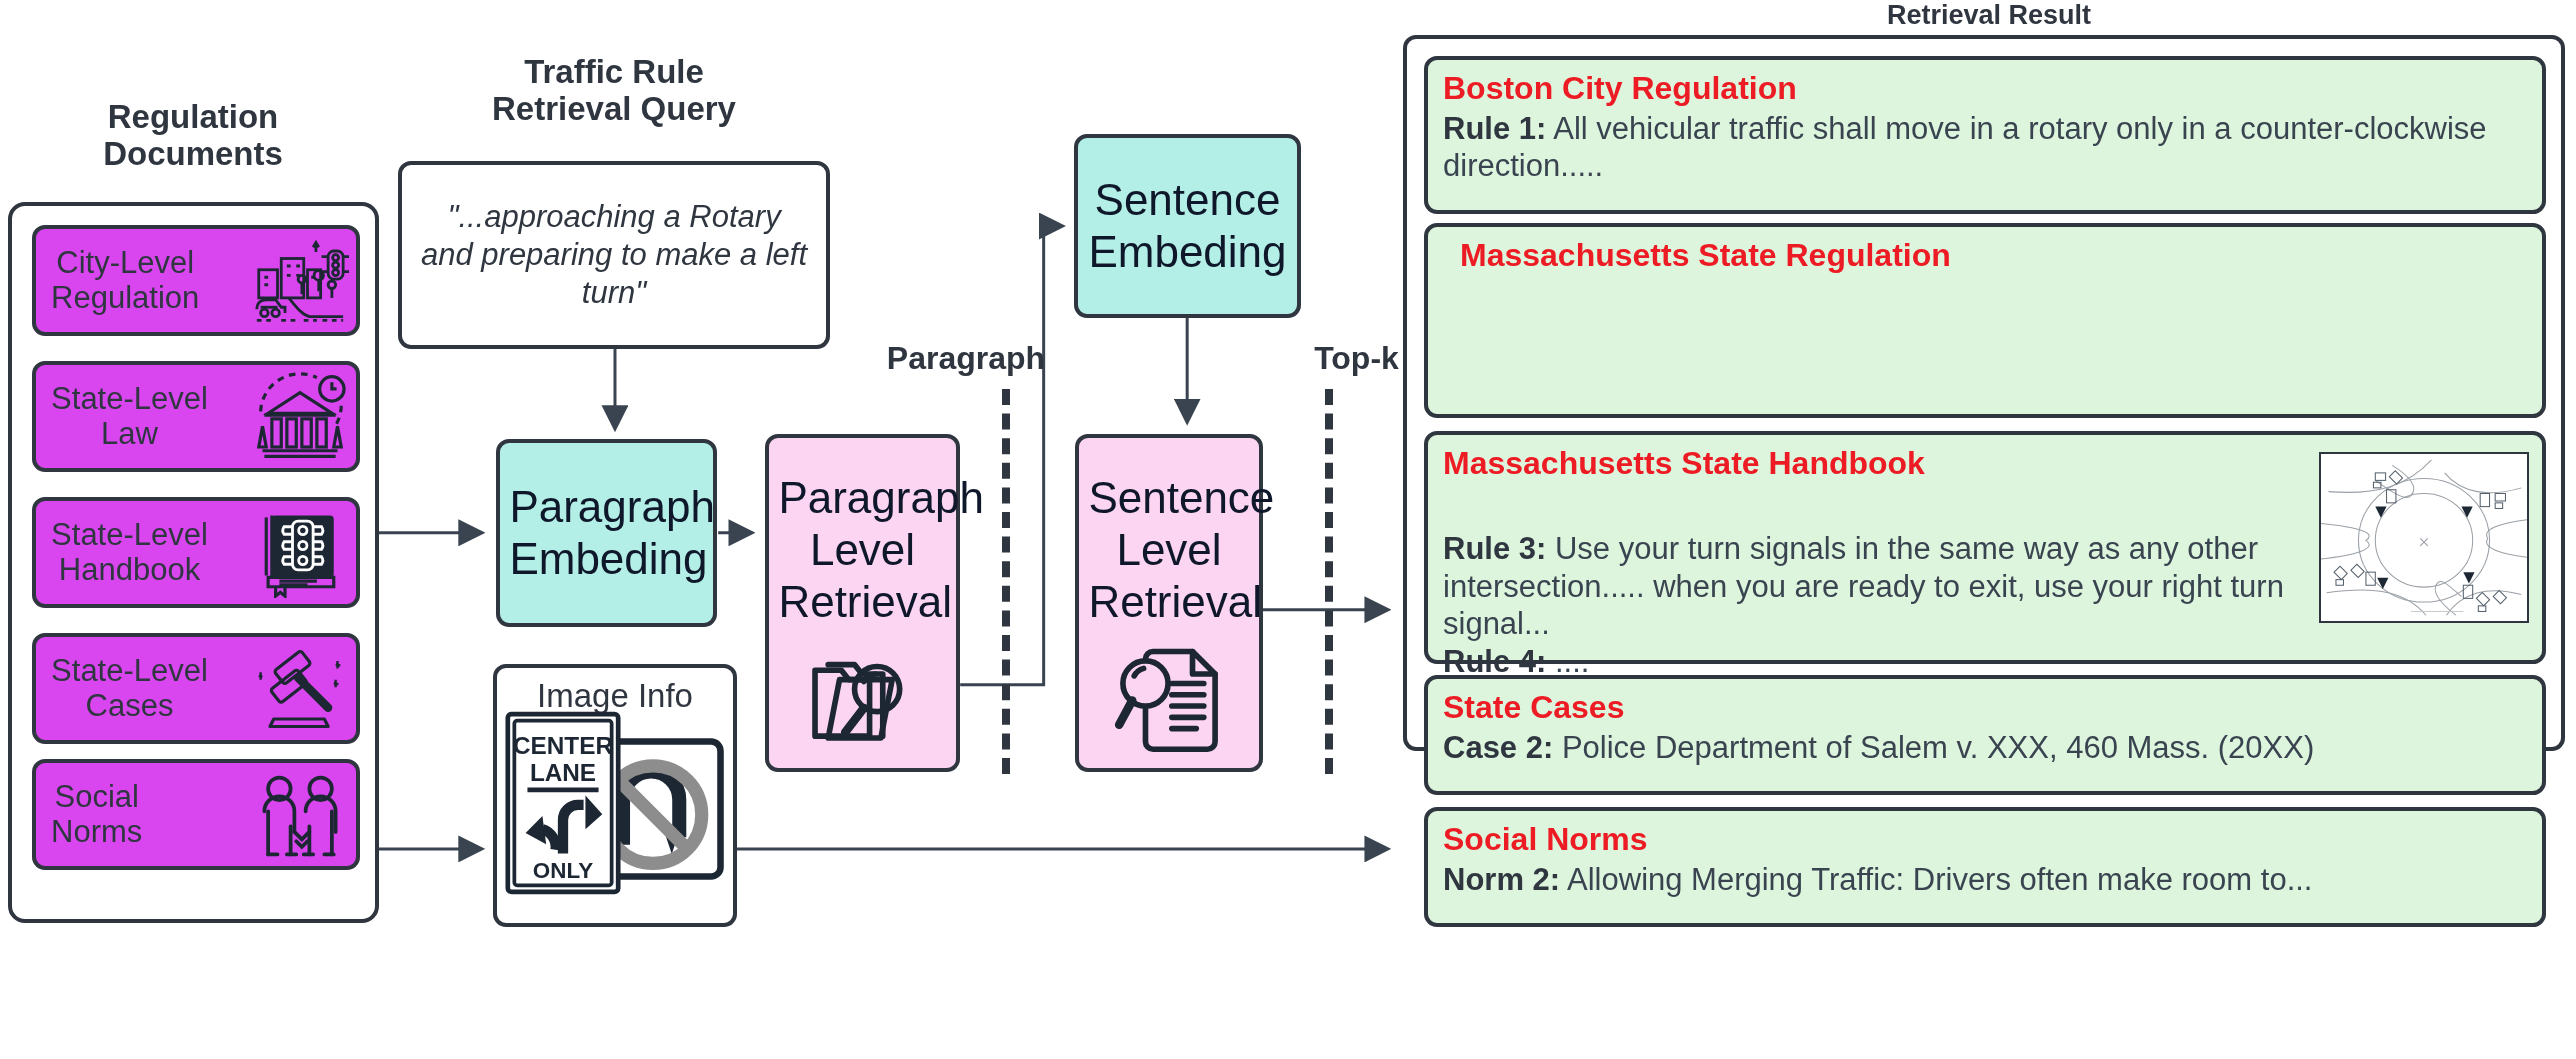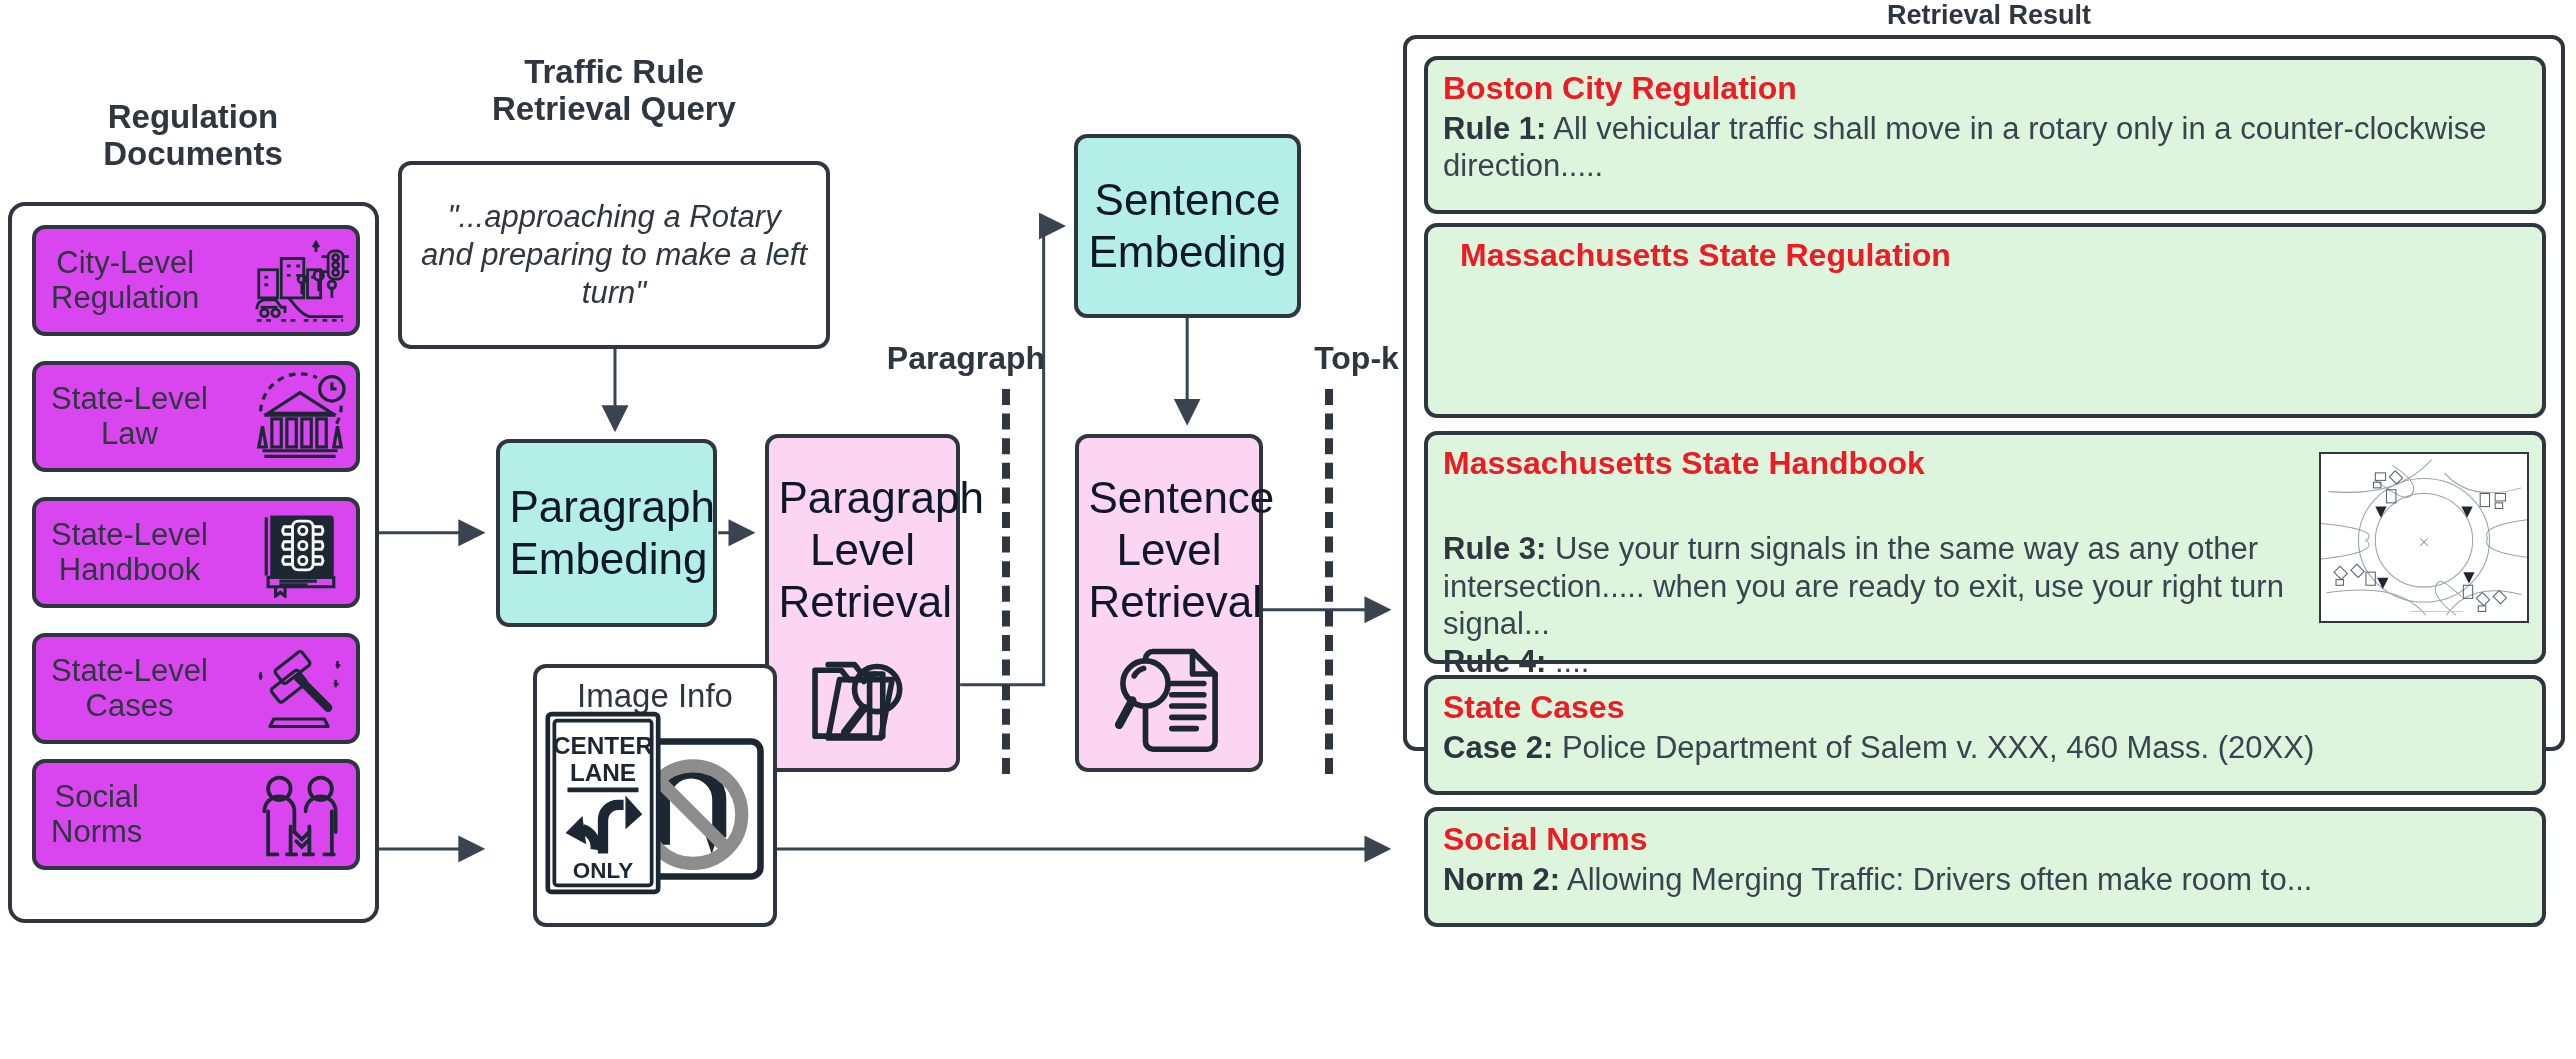--- a/index.html
+++ b/index.html
@@ -32,21 +32,21 @@
             font-size:44px;line-height:1.18;text-align:center;white-space:pre-line;color:#0f172a;}
   .pnode.withicon .ptext{top:34%;}
   .pnode .picon{position:absolute;left:50%;transform:translateX(-50%);bottom:13px;width:111px;height:113px;}
 
   #n-para-emb{left:496px;top:439px;width:221px;height:188px;}
   #n-sent-emb{left:1074px;top:134px;width:227px;height:184px;}
   #n-para-ret{left:765px;top:434px;width:195px;height:338px;}
   #n-sent-ret{left:1075px;top:434px;width:188px;height:338px;}
 
   
-  #img-info{left:493px;top:664px;width:244px;height:263px;margin-left:40px;}
+  #img-info{left:493px;top:664px;width:244px;height:263px;}
   #img-info .ititle{position:absolute;left:0;right:0;top:9.4px;text-align:center;font-size:33px;color:#2f3640;}
 
   
   #lbl-threshold{left:863px;top:341px;width:206px;font-size:32px;}
   #lbl-topk{left:1272px;top:341px;width:169px;font-size:32px;}
   .dashline{position:absolute;width:0;border-left:8.4px dashed #2f3640;}
   #dash-thr{left:1002px;top:389px;height:385px;}
   #dash-topk{left:1325px;top:389px;height:385px;}
 
   

